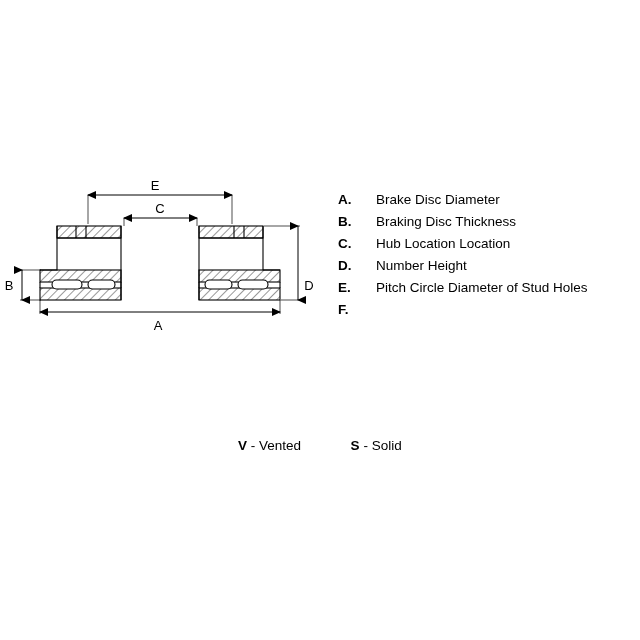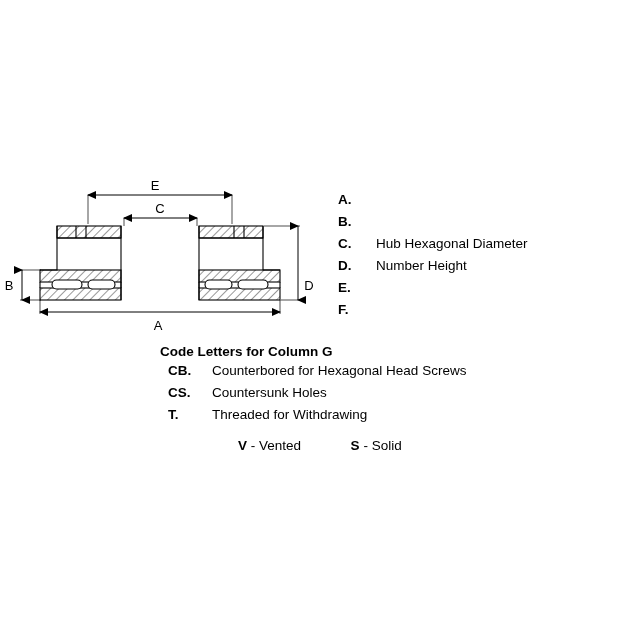--- a/index.html
+++ b/index.html
@@ -194,55 +194,43 @@
       <text class="dim-label" x="160" y="53" text-anchor="middle" font-family="Liberation Sans, sans-serif" font-size="13">C</text>
       <text class="dim-label" x="158" y="170" text-anchor="middle" font-family="Liberation Sans, sans-serif" font-size="13">A</text>
       <text class="dim-label" x="309" y="130" text-anchor="middle" font-family="Liberation Sans, sans-serif" font-size="13">D</text>
       <text class="dim-label" x="9" y="130" text-anchor="middle" font-family="Liberation Sans, sans-serif" font-size="13">B</text>
     </svg>
   </div>
 
   <div id="legend">
     <div class="legend-row">
       <span class="legend-key">A.</span>
+      <span class="legend-text">Brake  Disc Diameter</span>
     </div>
     <div class="legend-row">
       <span class="legend-key">B.</span>
+      <span class="legend-text">Braking Disc Thickness</span>
     </div>
     <div class="legend-row">
       <span class="legend-key">C.</span>
-      <span class="legend-text">Hub Hexagonal Diameter</span>
+      <span class="legend-text">Hub Location Location</span>
     </div>
     <div class="legend-row">
       <span class="legend-key">D.</span>
       <span class="legend-text">Number Height</span>
     </div>
     <div class="legend-row">
       <span class="legend-key">E.</span>
+      <span class="legend-text">Pitch Circle Diameter of Stud Holes</span>
     </div>
     <div class="legend-row">
       <span class="legend-key">F.</span>
     </div>
   </div>
 
-  <div id="codes">
-    <div id="codes-title">Code Letters for Column G</div>
-    <div class="code-row">
-      <span class="code-key">CB.</span>
-      <span class="code-text">Counterbored for Hexagonal Head Screws</span>
-    </div>
-    <div class="code-row">
-      <span class="code-key">CS.</span>
-      <span class="code-text">Countersunk Holes</span>
-    </div>
-    <div class="code-row">
-      <span class="code-key">T.</span>
-      <span class="code-text">Threaded for Withdrawing</span>
-    </div>
-  </div>
 
   <div id="vs-line">
     <span class="vs-key">V</span>
     <span>- Vented</span>
     <span class="vs-gap"></span>
     <span class="vs-key">S</span>
     <span>- Solid</span>
   </div>
 
 </div>

